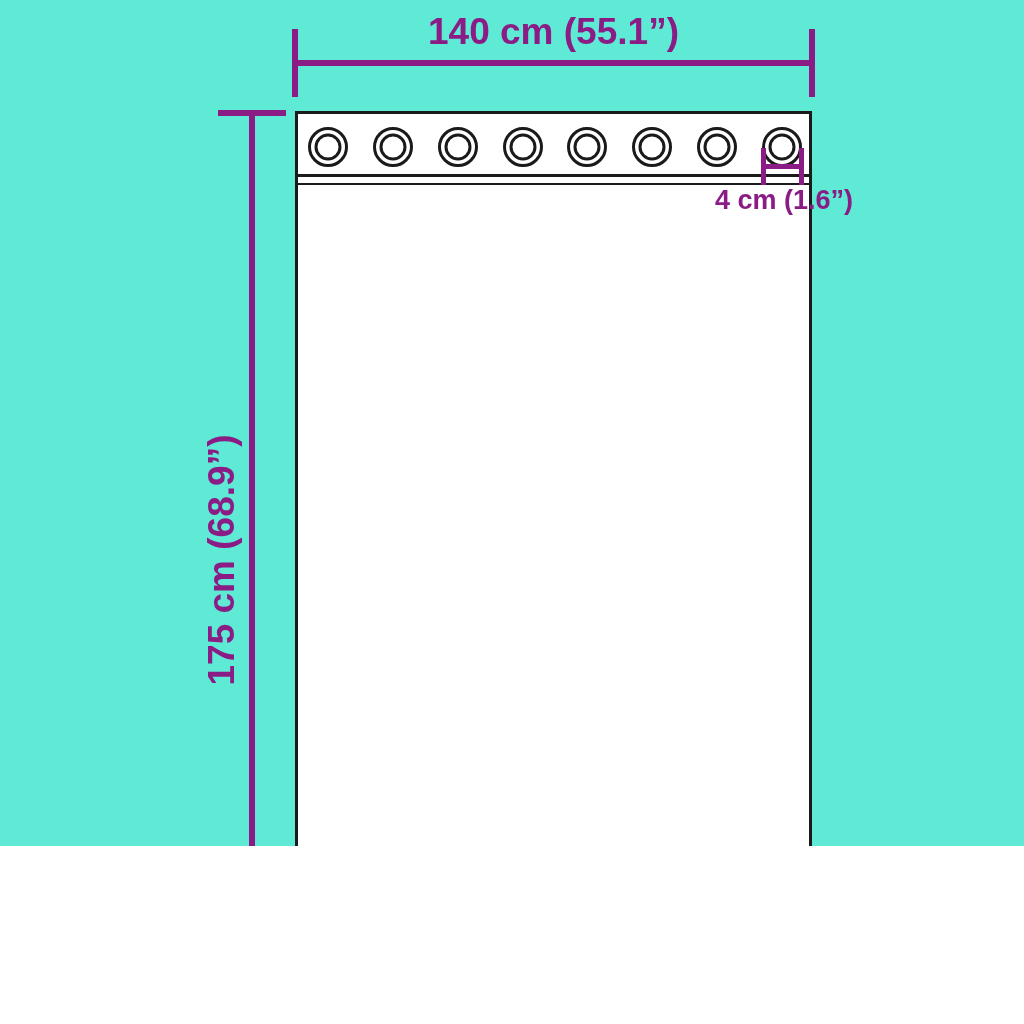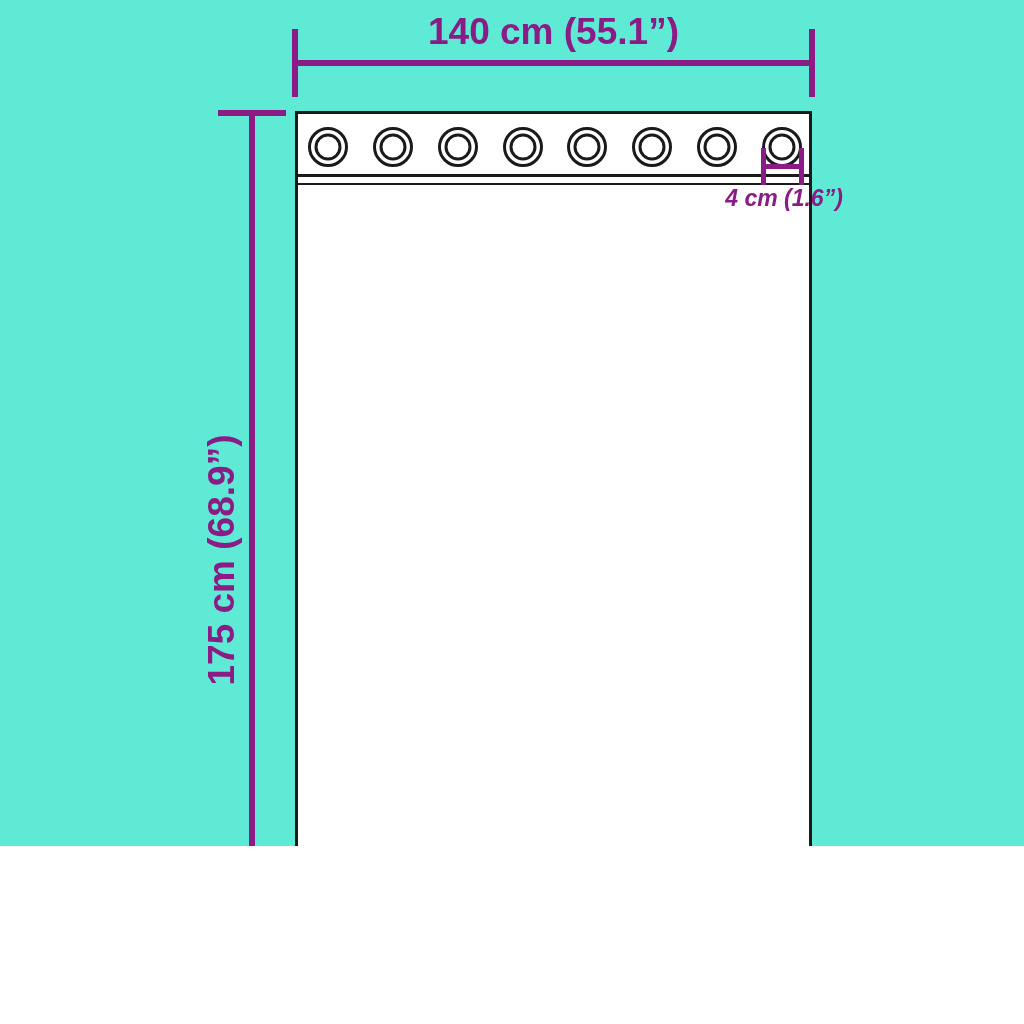--- a/index.html
+++ b/index.html
@@ -91,23 +91,22 @@
   }
   .h-label {
     left: 221px;
     top: 560px;
     font-size: 37px;
     transform: translate(-50%, -50%) rotate(-90deg);
   }
   .g-label {
     left: 784px;
     top: 187px;
-    font-size: 23px;
+    font-size: 27px;
     transform: translateX(-50%);
-    font-style: italic;
   }
 </style>
 </head>
 <body>
 
 <div class="stage">
 
   <div class="curtain">
     <div class="band-line band-line-1"></div>
     <div class="band-line band-line-2"></div>

